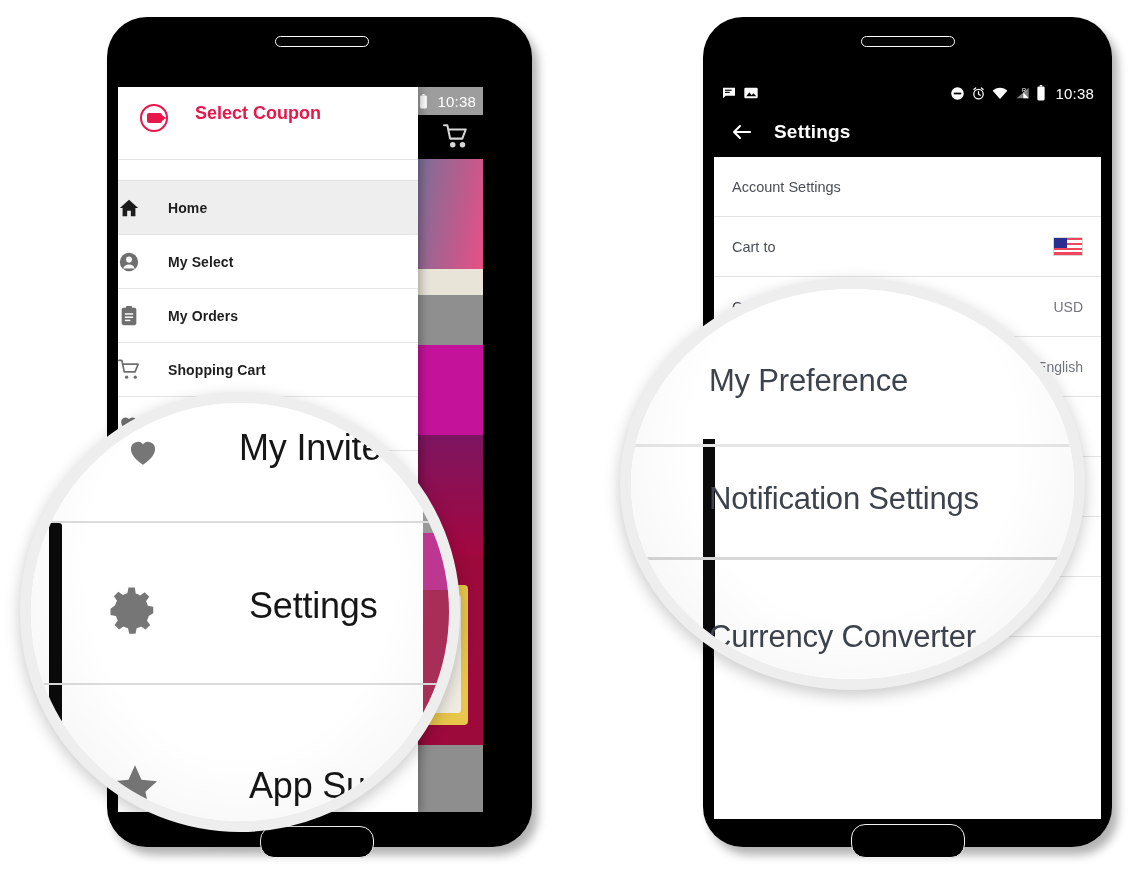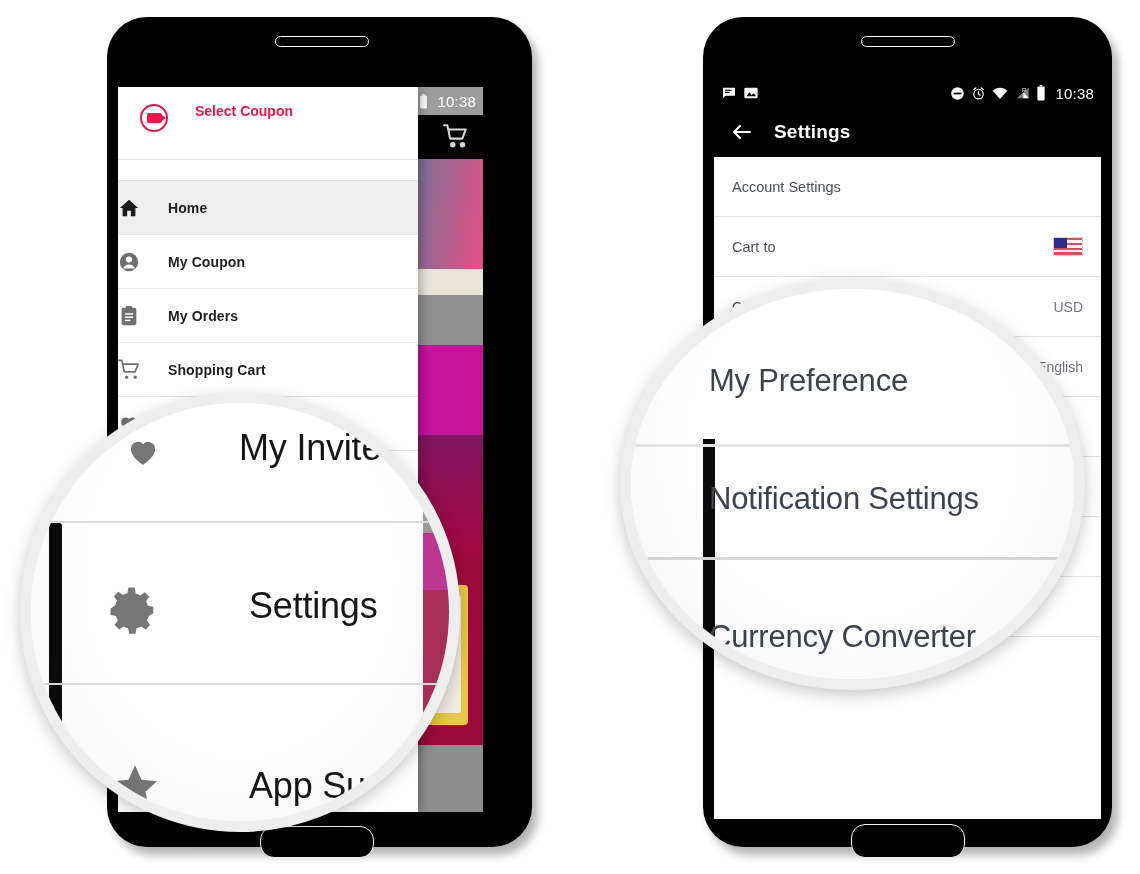--- a/index.html
+++ b/index.html
@@ -42,21 +42,21 @@
   #left-bg .bg-art{position:absolute;left:0;top:28px;right:0;bottom:0;}
   .art-band{position:absolute;left:0;right:0;}
 
   #left-topbar{position:absolute;left:0;top:28px;right:0;height:44px;background:#000;}
   #left-topbar .cart{position:absolute;right:14px;top:8px;}
 
   
   #drawer{position:absolute;left:0;top:0;width:300px;height:100%;background:#fff;
           box-shadow:3px 0 9px rgba(0,0,0,.28);}
   #drawer-head{height:72px;position:relative;}
-  .coupon-txt{position:absolute;left:77px;top:16px;font-size:14px;font-weight:bold;color:#e8174b;}
+  .coupon-txt{position:absolute;left:77px;top:16px;font-size:18px;font-weight:bold;color:#e8174b;}
   .rec-dot{position:absolute;left:22px;top:17px;width:28px;height:28px;border-radius:50%;
            border:2.2px solid #e8174b;box-sizing:border-box;display:flex;align-items:center;justify-content:center;}
   .rec-dot i{display:block;width:15px;height:10px;background:#e8174b;border-radius:2px;position:relative;}
   .rec-dot i:after{content:"";position:absolute;right:-4px;top:2px;border-left:4px solid #e8174b;
                    border-top:3px solid transparent;border-bottom:3px solid transparent;}
   .drawer-sep{height:1px;background:#e2e2e2;}
   .drawer-gap{height:20px;background:#fff;}
 
   .menu-item{height:53px;display:flex;align-items:center;box-sizing:border-box;}
   .menu-item.active{background:#eeeeee;}
@@ -213,21 +213,21 @@
       <div class="mi-divider"></div>
 
       <div class="menu-item">
         <span class="mi-ico">
           <svg width="22" height="22" viewBox="0 0 24 24" fill="currentColor">
               <circle cx="12" cy="12" r="10"></circle>
               <circle cx="12" cy="9.4" r="3.3" fill="#fff"></circle>
               <path d="M5.6 19.2c1.1-3 3.5-4.5 6.4-4.5s5.3 1.5 6.4 4.5z" fill="#fff"></path>
             </svg>
         </span>
-        <span class="mi-label">My Coupon</span>
+        <span class="mi-label">My Select</span>
       </div>
       <div class="mi-divider"></div>
 
       <div class="menu-item">
         <span class="mi-ico">
           <svg width="22" height="22" viewBox="0 0 24 24" fill="currentColor">
               <rect x="4" y="3" width="16" height="19" rx="2"></rect>
               <rect x="8.5" y="1" width="7" height="4" rx="1.6"></rect>
               <rect x="7.5" y="9" width="9" height="1.6" fill="#fff"></rect>
               <rect x="7.5" y="12.5" width="9" height="1.6" fill="#fff"></rect>

